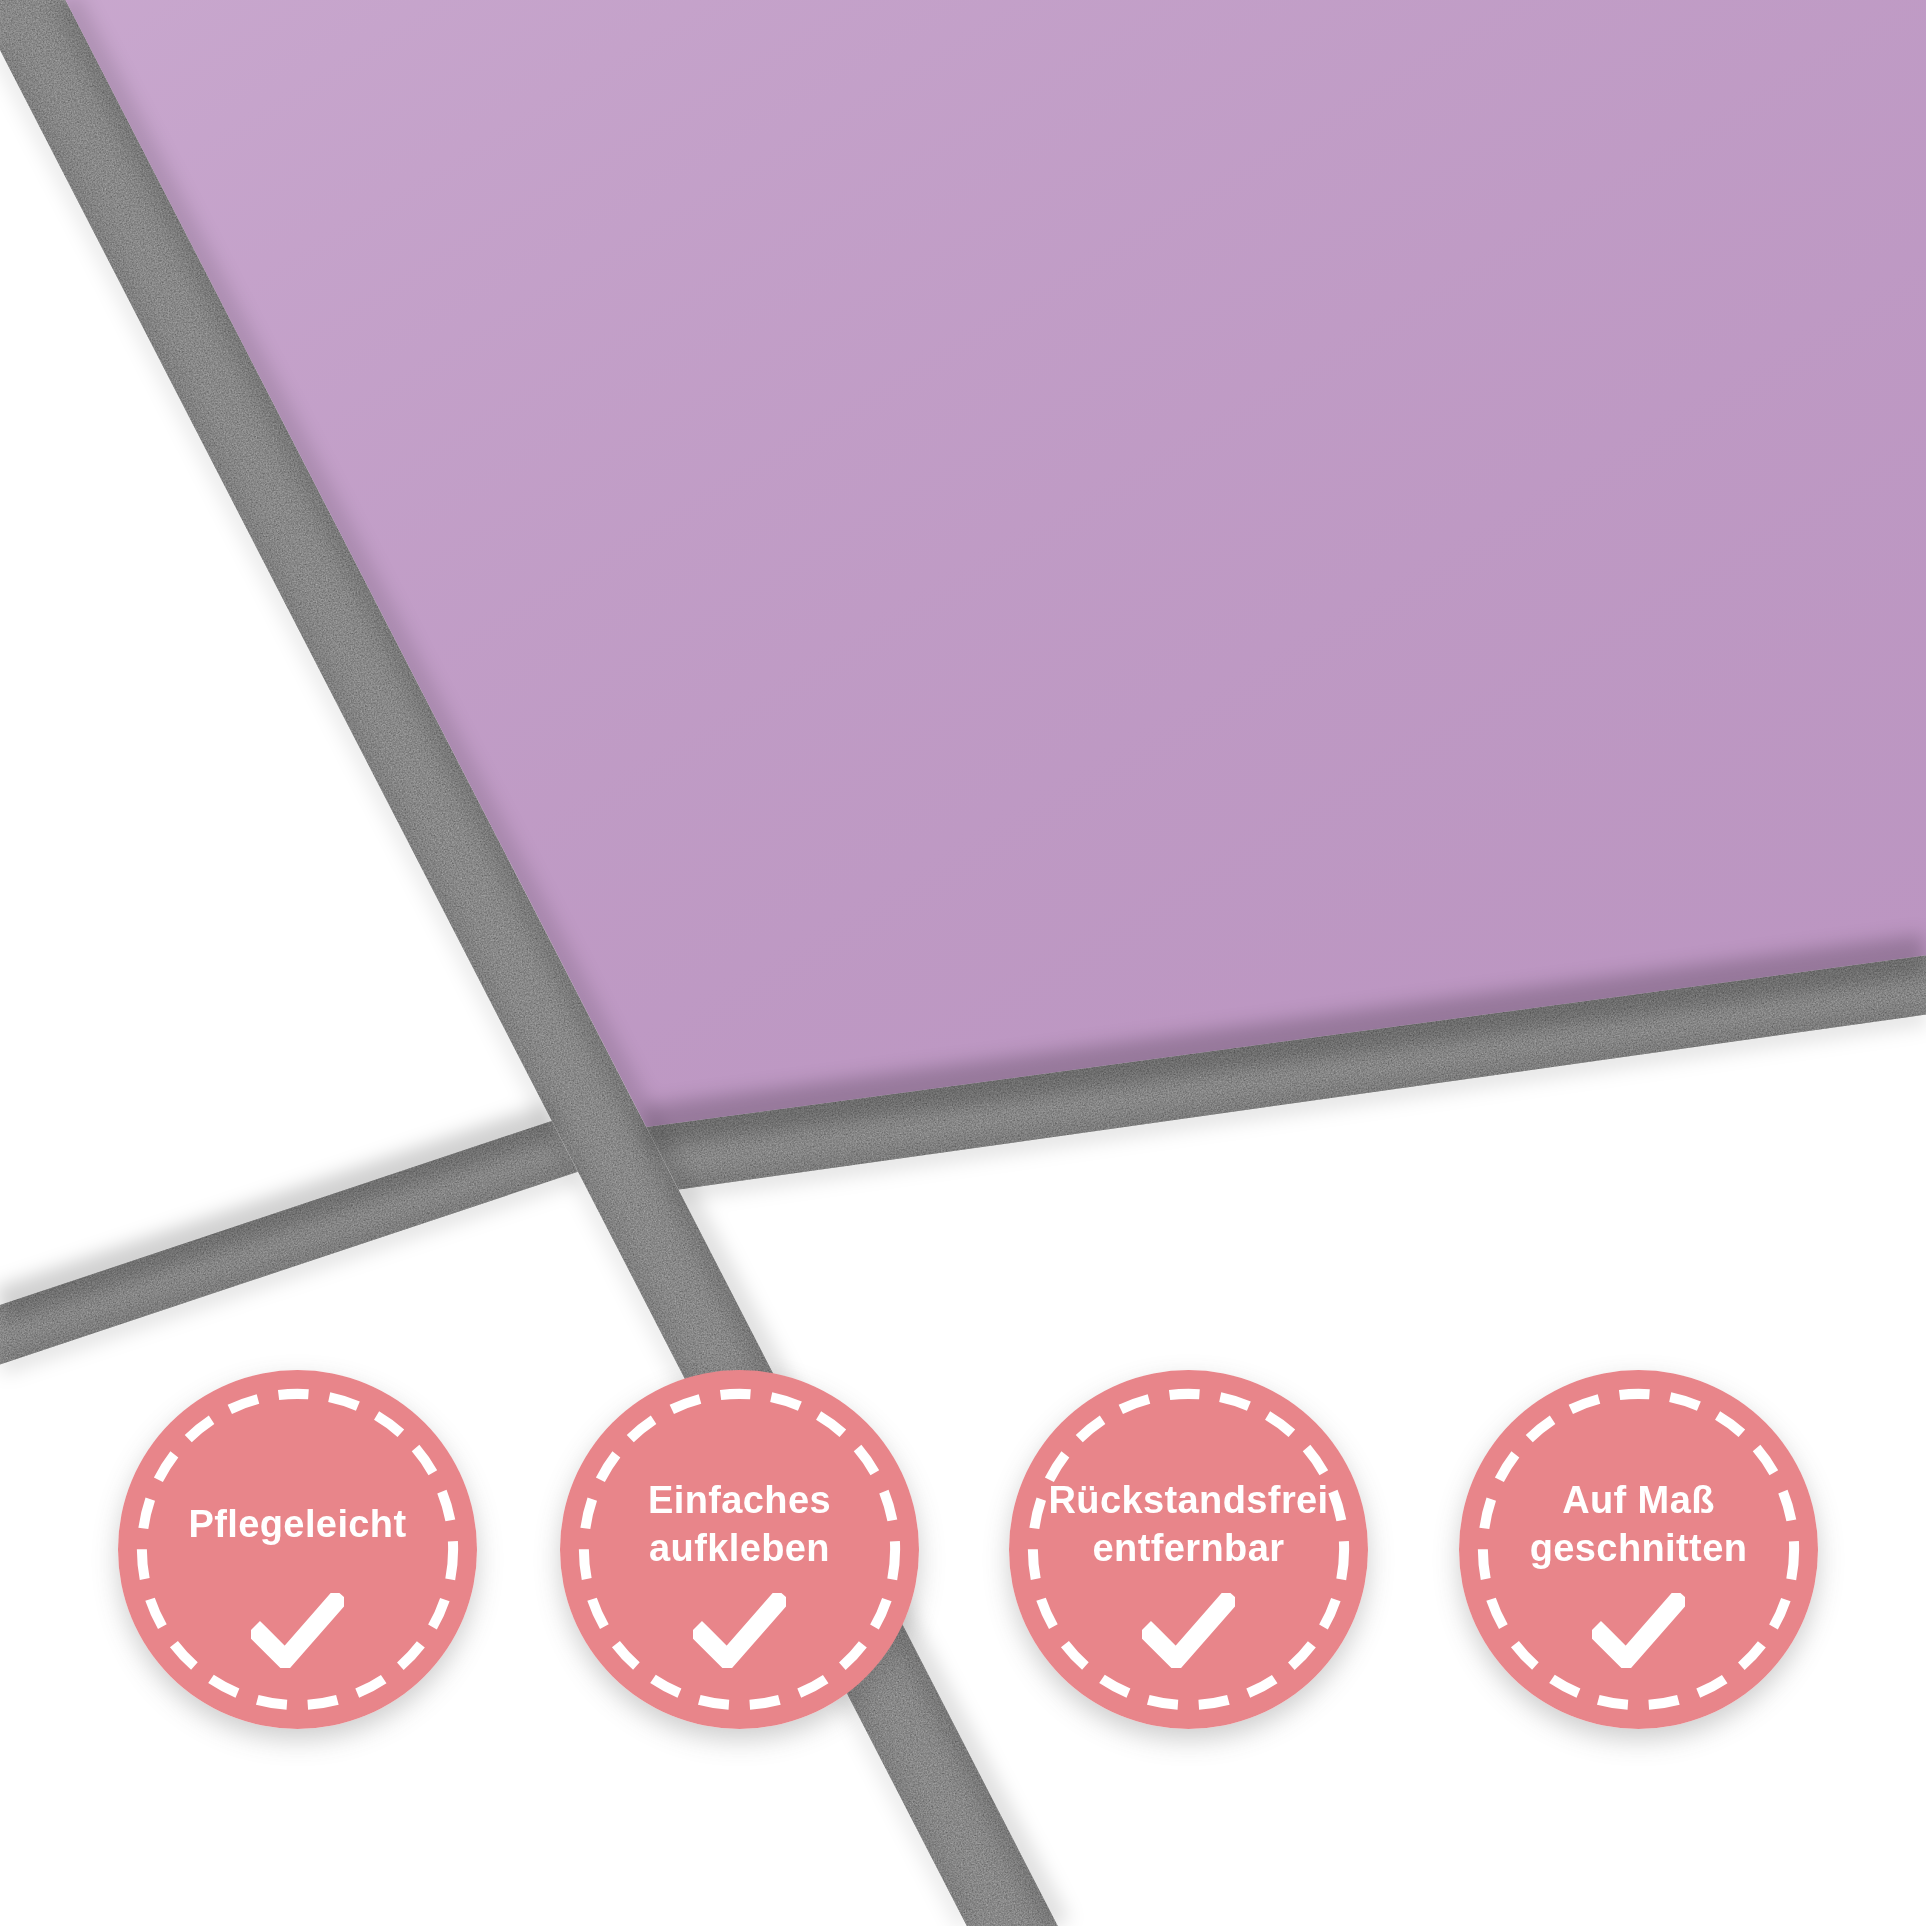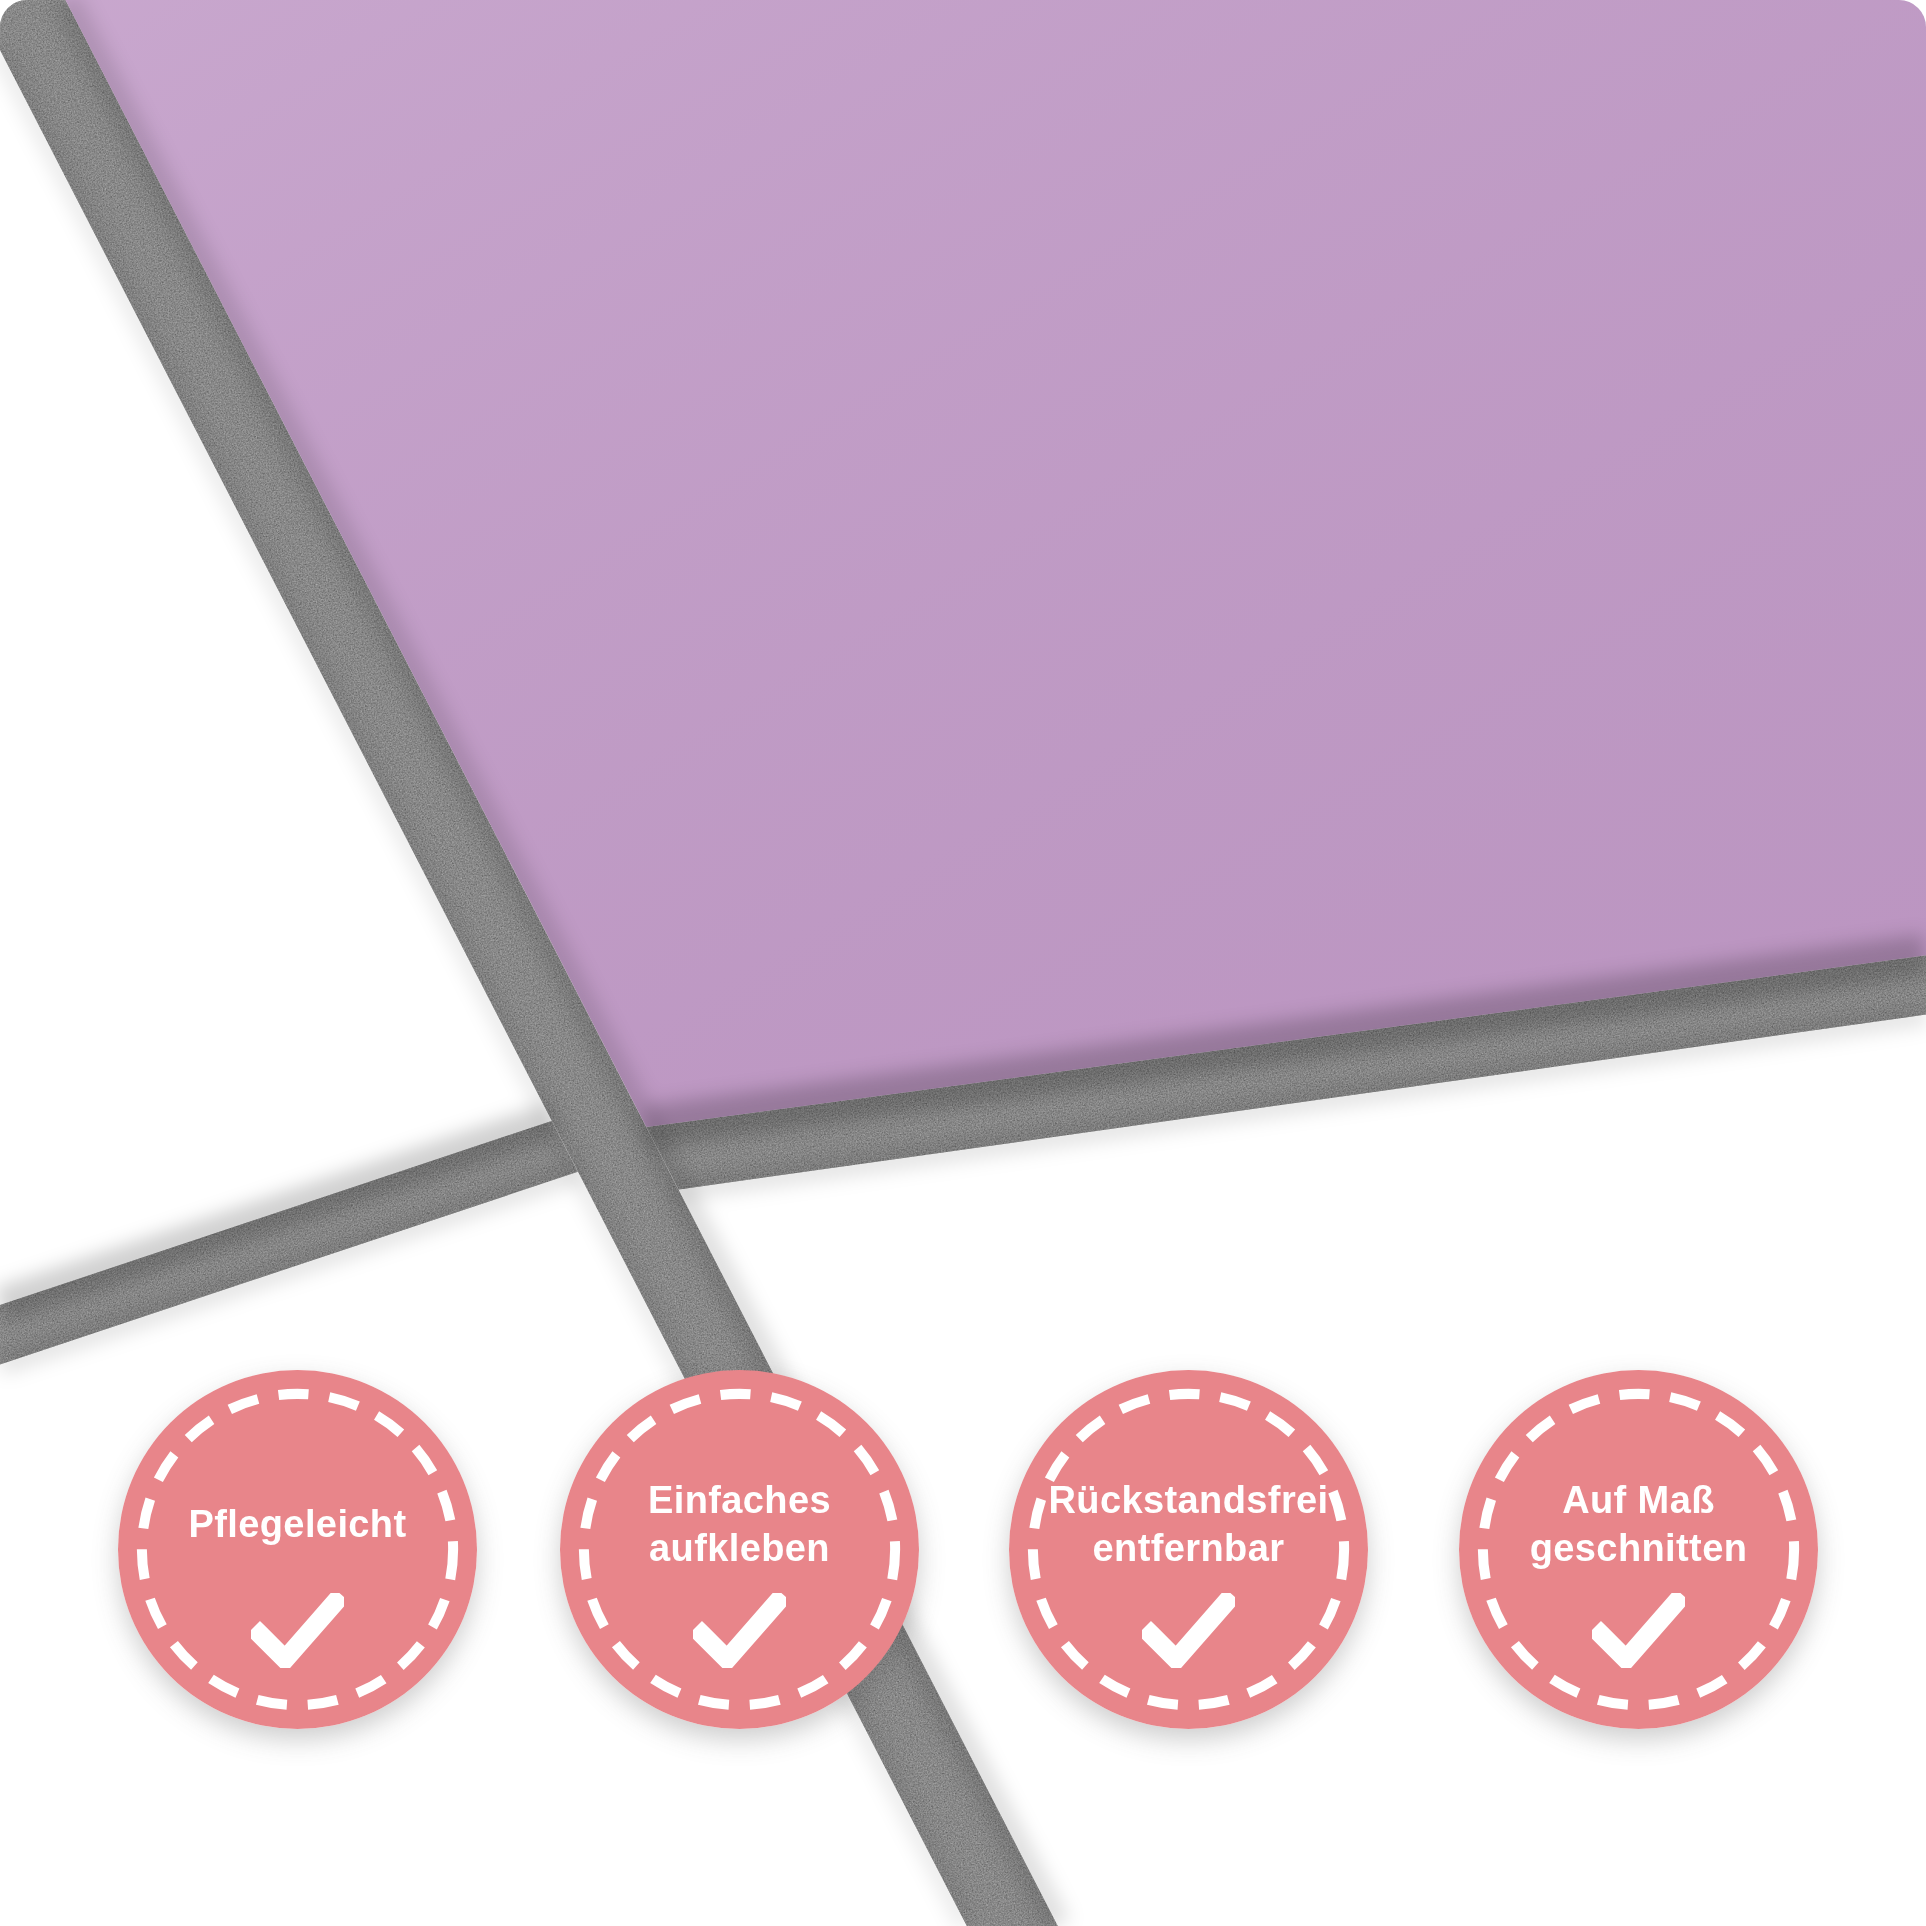--- a/index.html
+++ b/index.html
@@ -2,21 +2,20 @@
 <html style="font-size:12.3px"><head>
 <meta charset="utf-8">
 <style>
   html, body { margin: 0; padding: 0; background: #ffffff; }
   .canvas {
     position: relative;
     width: 1926px;
     height: 1926px;
     overflow: hidden;
     font-family: "Liberation Sans", "DejaVu Sans", sans-serif;
-    border-radius: 27px;
   }
   .scene {
     position: absolute;
     inset: 0;
     width: 100%;
     height: 100%;
     display: block;
   }
   
   .badge {

